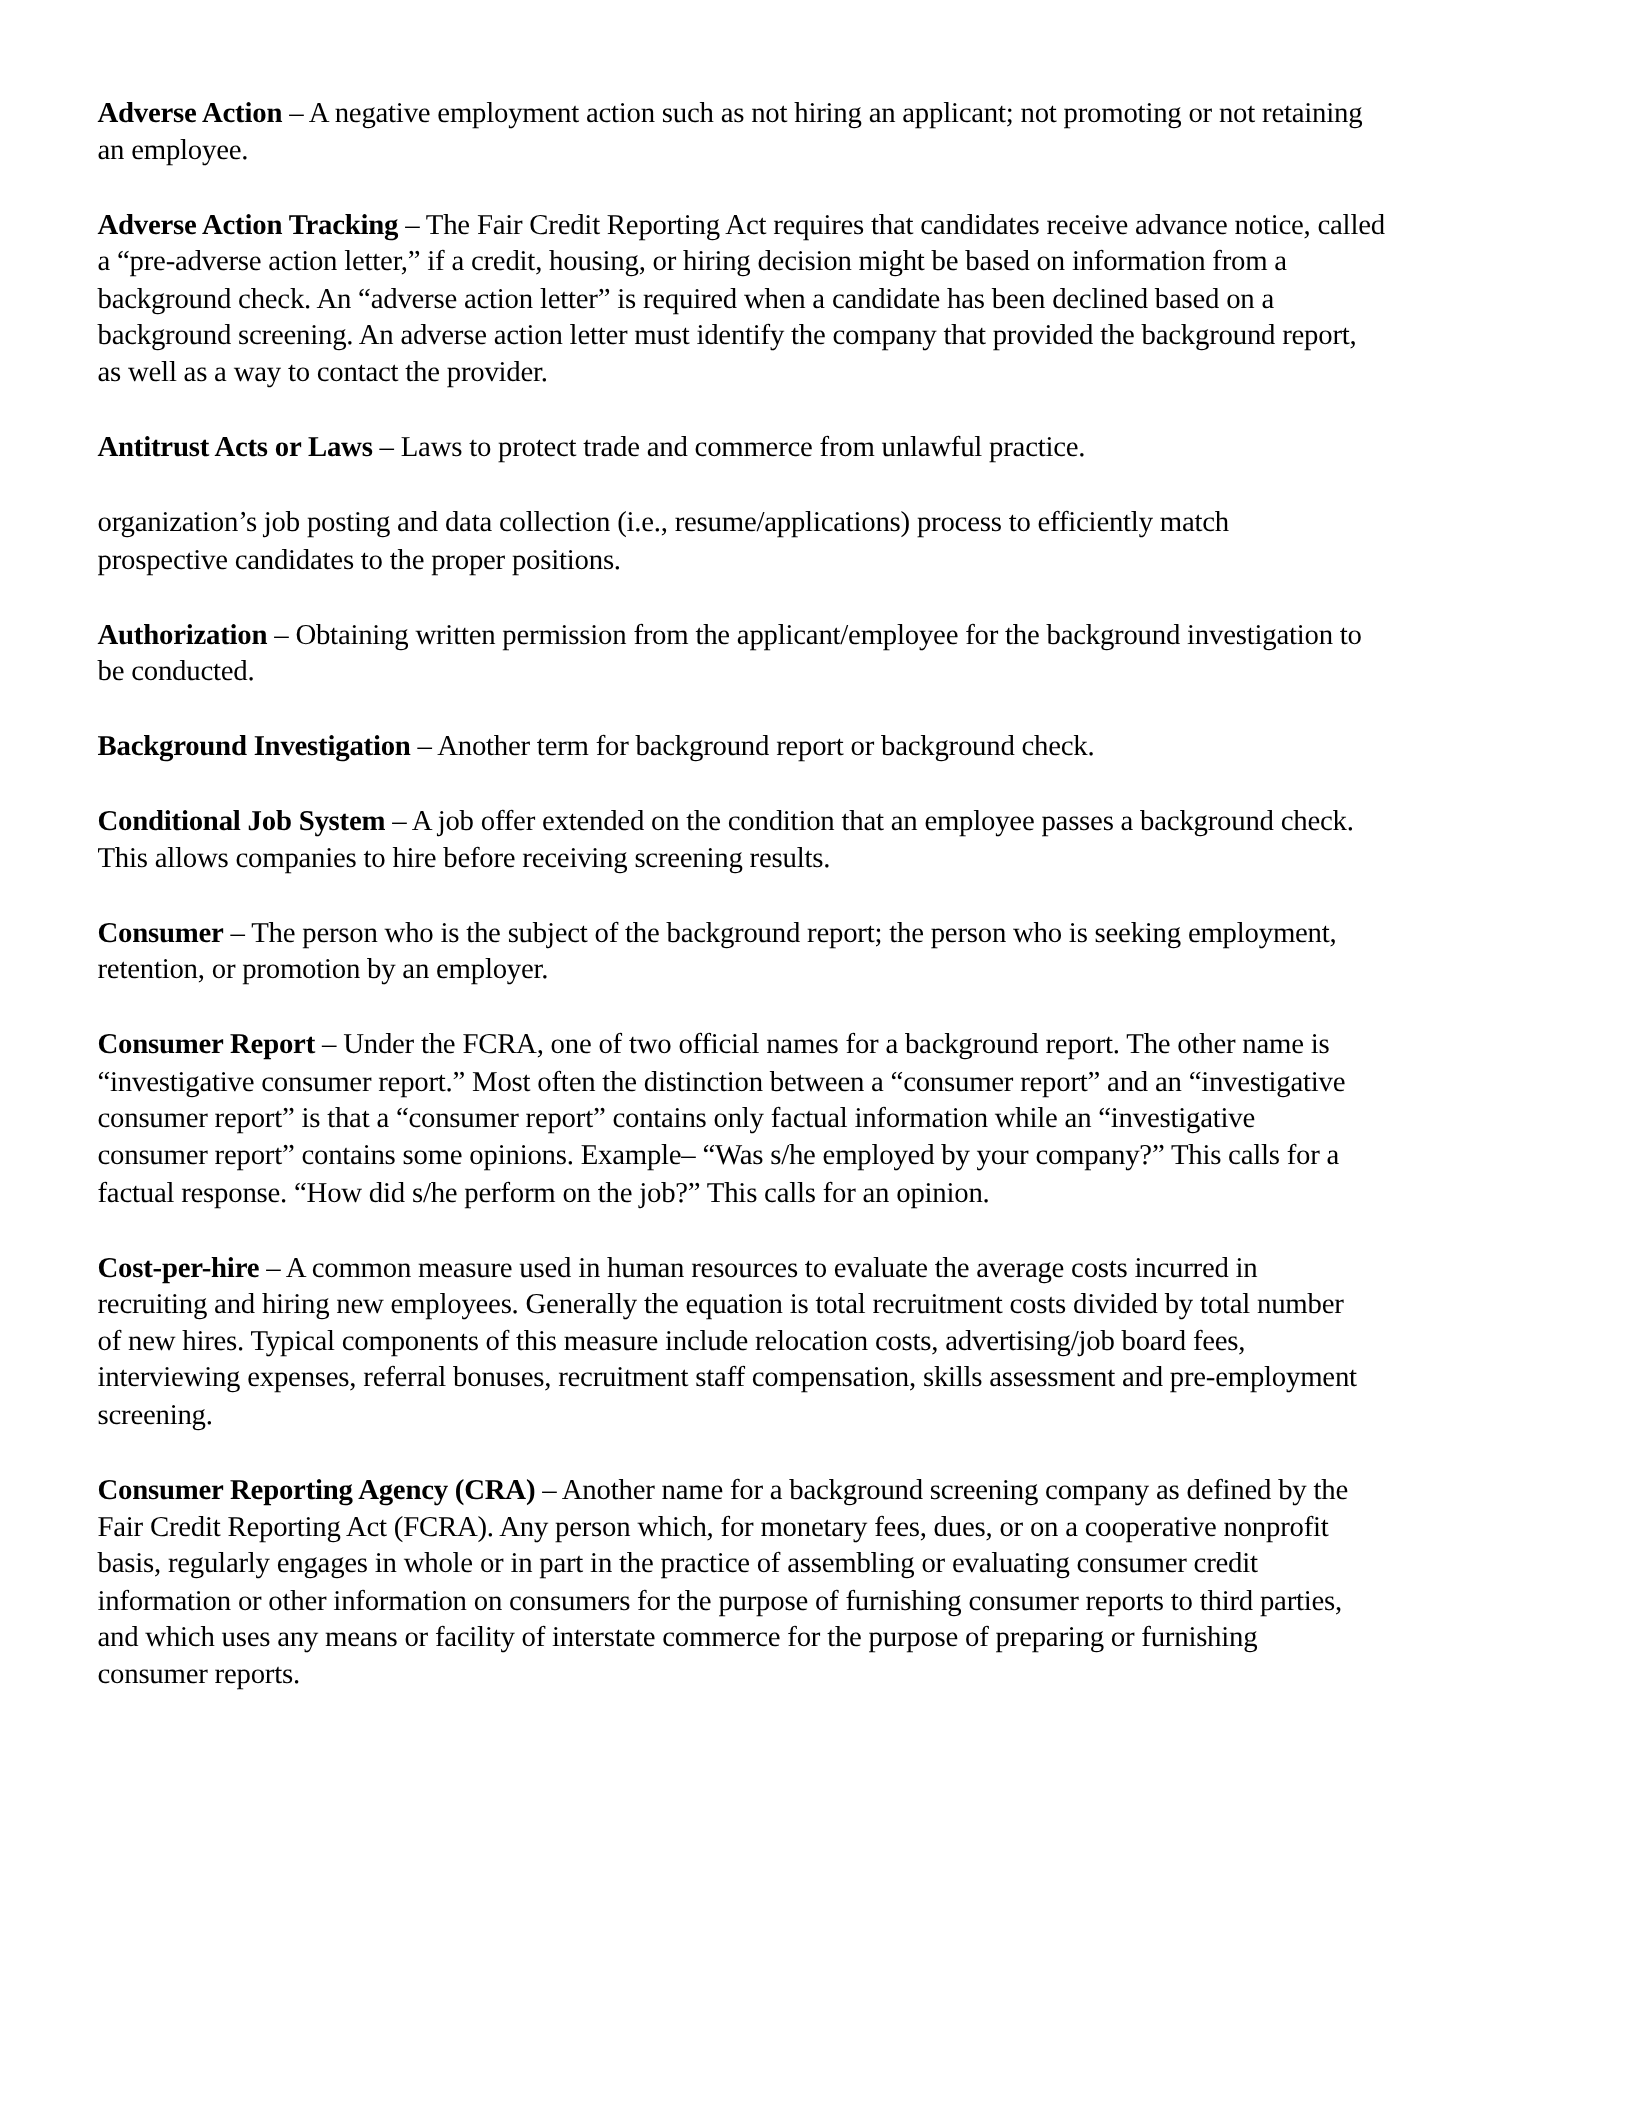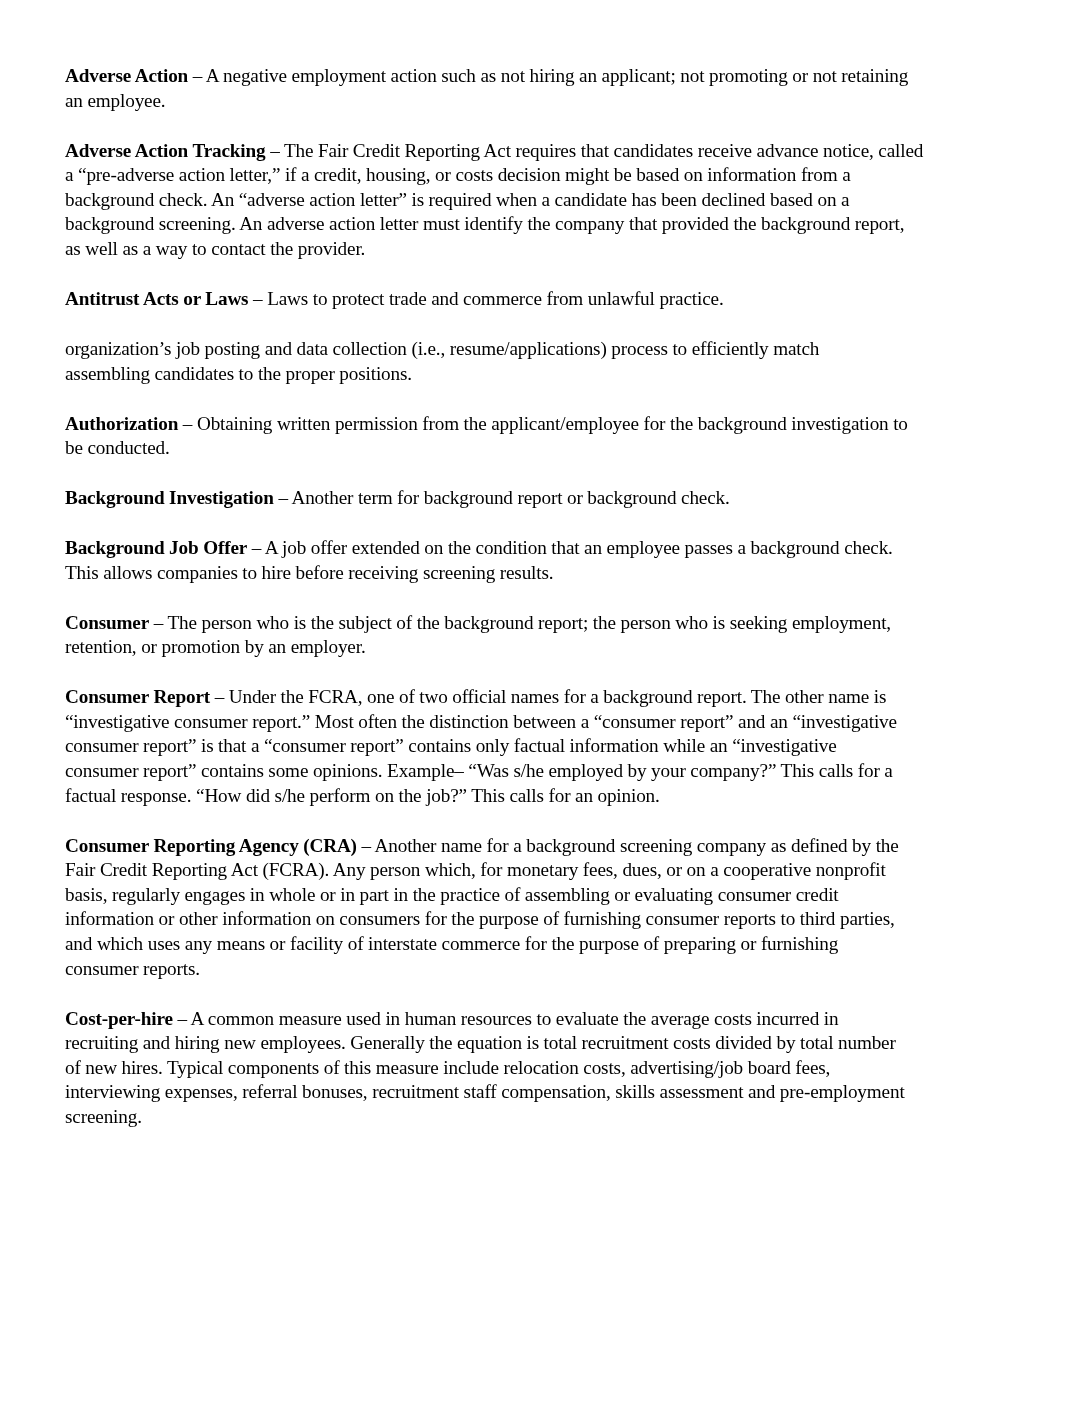--- a/index.html
+++ b/index.html
@@ -40,74 +40,74 @@
 
 <div class="page">
 
   <p class="entry">
       <span class="line"><span class="term">Adverse Action</span><span> – A negative employment action such as not hiring an applicant; not promoting or not retaining</span></span>
       <span class="line">an employee.</span>
     </p>
 
   <p class="entry">
       <span class="line"><span class="term">Adverse Action Tracking</span><span> – The Fair Credit Reporting Act requires that candidates receive advance notice, called</span></span>
-      <span class="line">a “pre-adverse action letter,” if a credit, housing, or costs decision might be based on information from a</span>
+      <span class="line">a “pre-adverse action letter,” if a credit, housing, or hiring decision might be based on information from a</span>
       <span class="line">background check. An “adverse action letter” is required when a candidate has been declined based on a</span>
       <span class="line">background screening. An adverse action letter must identify the company that provided the background report,</span>
       <span class="line">as well as a way to contact the provider.</span>
     </p>
 
   <p class="entry">
       <span class="line"><span class="term">Antitrust Acts or Laws</span><span> – Laws to protect trade and commerce from unlawful practice.</span></span>
     </p>
 
 
   <p class="entry">
       <span class="line">organization’s job posting and data collection (i.e., resume/applications) process to efficiently match</span>
-      <span class="line">assembling candidates to the proper positions.</span>
+      <span class="line">prospective candidates to the proper positions.</span>
     </p>
 
   <p class="entry">
       <span class="line"><span class="term">Authorization</span><span> – Obtaining written permission from the applicant/employee for the background investigation to</span></span>
       <span class="line">be conducted.</span>
     </p>
 
 
   <p class="entry">
       <span class="line"><span class="term">Background Investigation</span><span> – Another term for background report or background check.</span></span>
     </p>
 
   <p class="entry">
-      <span class="line"><span class="term">Background Job Offer</span><span> – A job offer extended on the condition that an employee passes a background check.</span></span>
+      <span class="line"><span class="term">Conditional Job System</span><span> – A job offer extended on the condition that an employee passes a background check.</span></span>
       <span class="line">This allows companies to hire before receiving screening results.</span>
     </p>
 
   <p class="entry">
       <span class="line"><span class="term">Consumer</span><span> – The person who is the subject of the background report; the person who is seeking employment,</span></span>
       <span class="line">retention, or promotion by an employer.</span>
     </p>
 
   <p class="entry">
       <span class="line"><span class="term">Consumer Report</span><span> – Under the FCRA, one of two official names for a background report. The other name is</span></span>
       <span class="line">“investigative consumer report.” Most often the distinction between a “consumer report” and an “investigative</span>
       <span class="line">consumer report” is that a “consumer report” contains only factual information while an “investigative</span>
       <span class="line">consumer report” contains some opinions. Example– “Was s/he employed by your company?” This calls for a</span>
       <span class="line">factual response. “How did s/he perform on the job?” This calls for an opinion.</span>
     </p>
 
   <p class="entry">
+      <span class="line"><span class="term">Cost-per-hire</span><span> – A common measure used in human resources to evaluate the average costs incurred in</span></span>
+      <span class="line">recruiting and hiring new employees. Generally the equation is total recruitment costs divided by total number</span>
+      <span class="line">of new hires. Typical components of this measure include relocation costs, advertising/job board fees,</span>
+      <span class="line">interviewing expenses, referral bonuses, recruitment staff compensation, skills assessment and pre-employment</span>
+      <span class="line">screening.</span>
+    </p>
+
+  <p class="entry">
       <span class="line"><span class="term">Consumer Reporting Agency (CRA)</span><span> – Another name for a background screening company as defined by the</span></span>
       <span class="line">Fair Credit Reporting Act (FCRA).  Any person which, for monetary fees, dues, or on a cooperative nonprofit</span>
       <span class="line">basis, regularly engages in whole or in part in the practice of assembling or evaluating consumer credit</span>
       <span class="line">information or other information on consumers for the purpose of furnishing consumer reports to third parties,</span>
       <span class="line">and which uses any means or facility of interstate commerce for the purpose of preparing or furnishing</span>
       <span class="line">consumer reports.</span>
     </p>
 
-  <p class="entry">
-      <span class="line"><span class="term">Cost-per-hire</span><span> – A common measure used in human resources to evaluate the average costs incurred in</span></span>
-      <span class="line">recruiting and hiring new employees. Generally the equation is total recruitment costs divided by total number</span>
-      <span class="line">of new hires. Typical components of this measure include relocation costs, advertising/job board fees,</span>
-      <span class="line">interviewing expenses, referral bonuses, recruitment staff compensation, skills assessment and pre-employment</span>
-      <span class="line">screening.</span>
-    </p>
-
 </div>
 
 </body></html>

